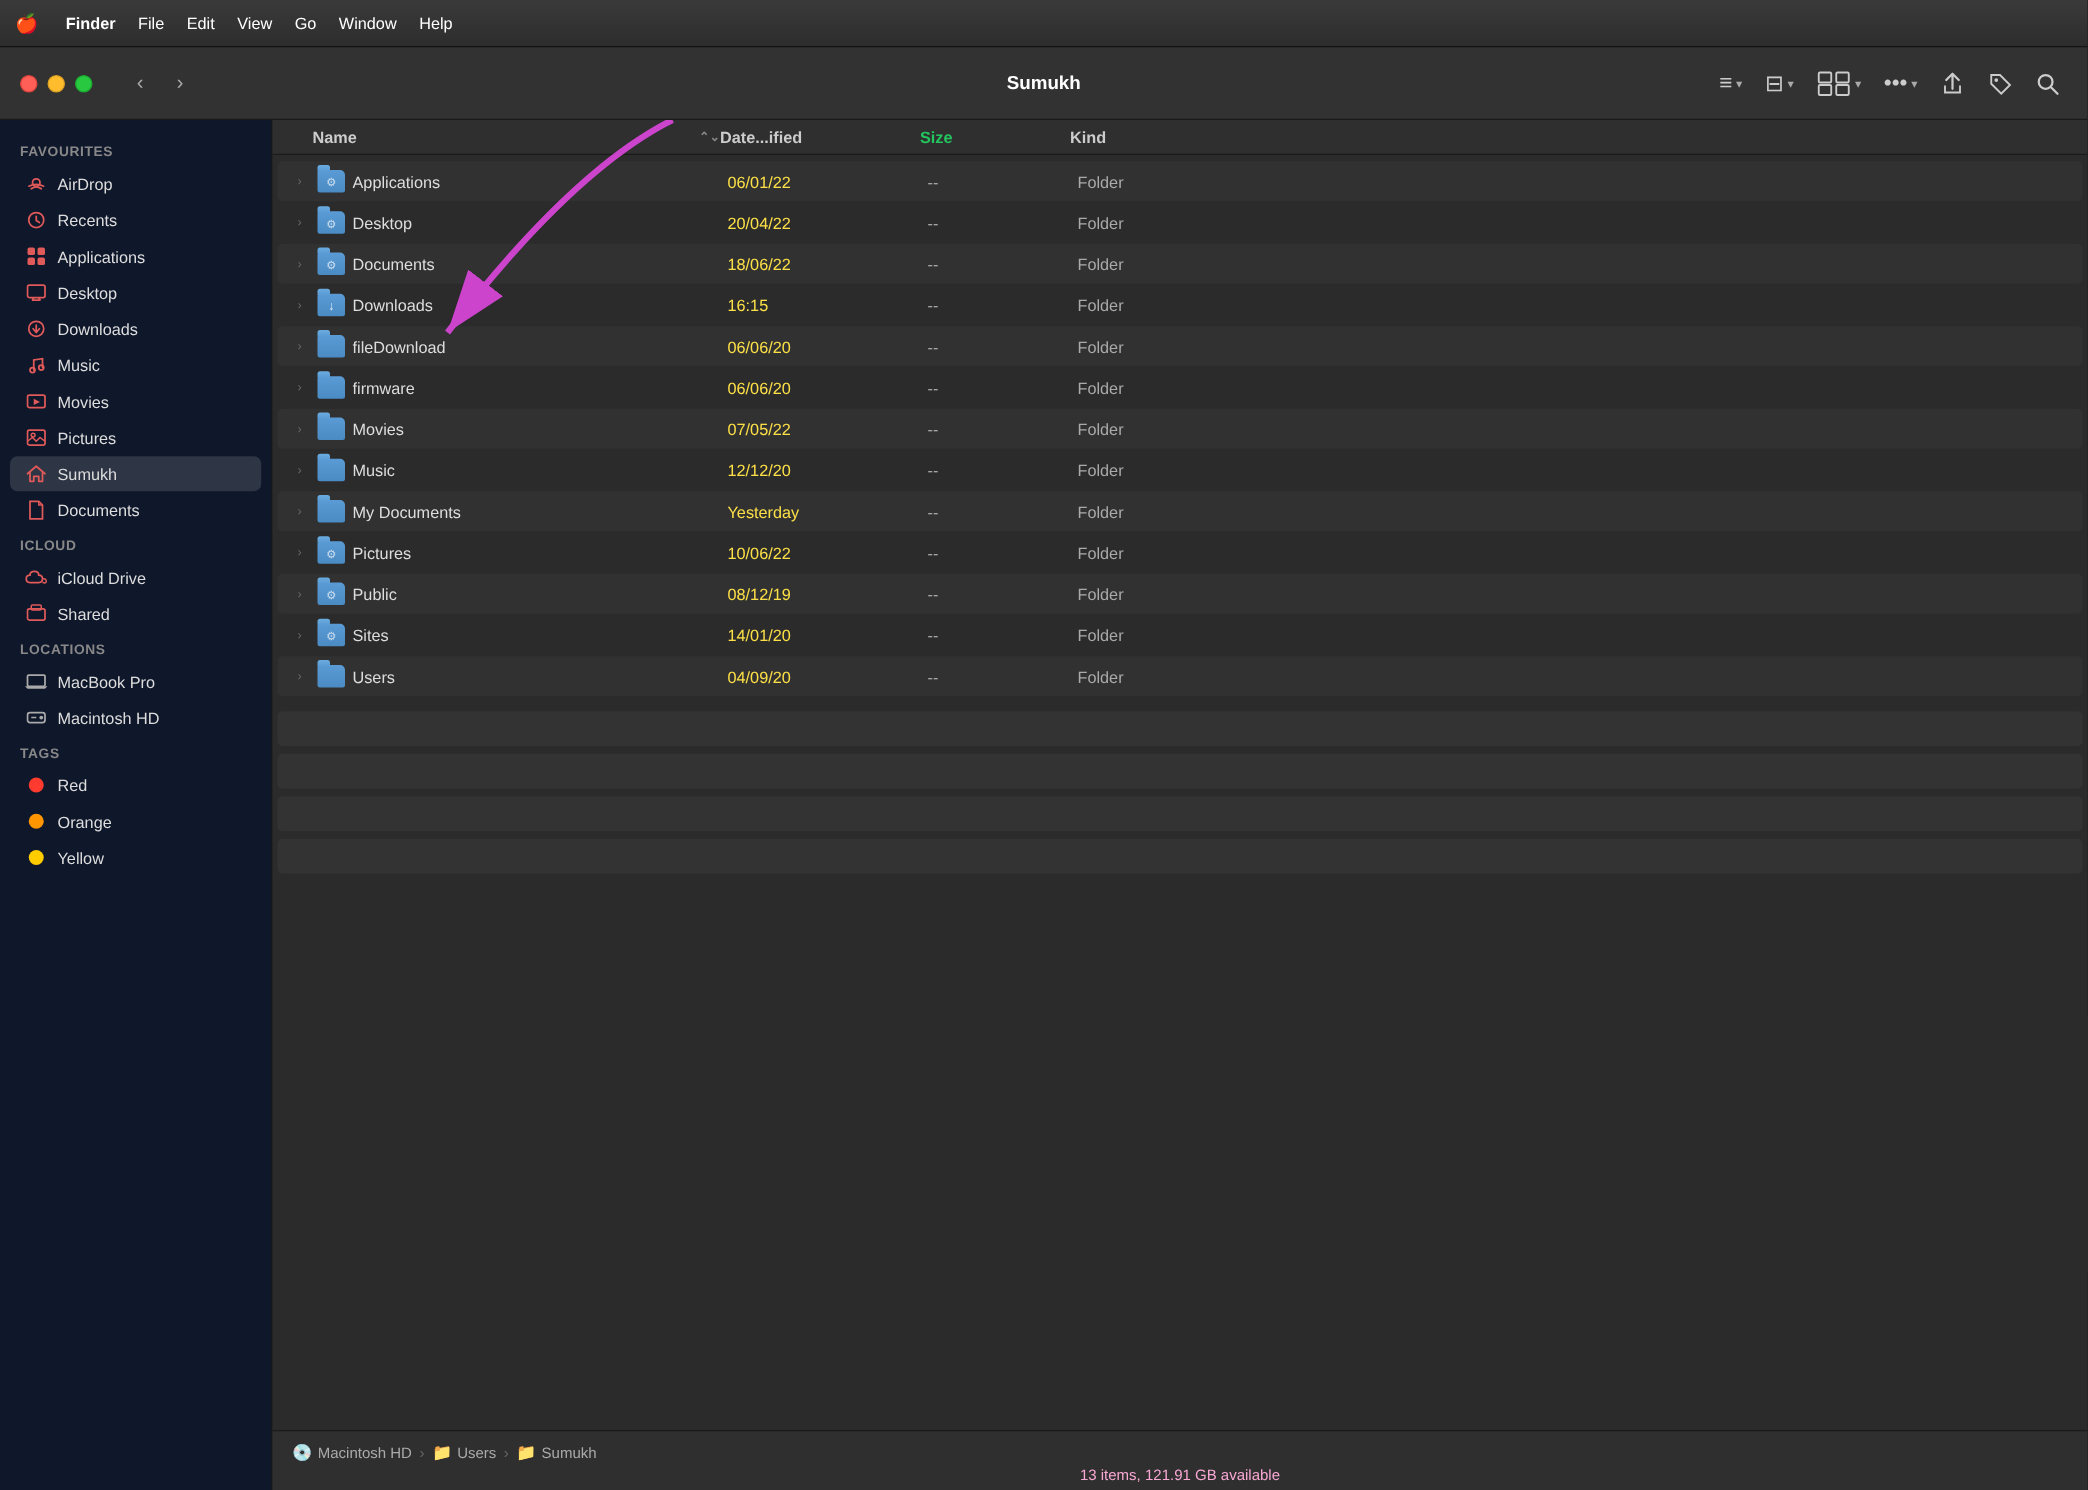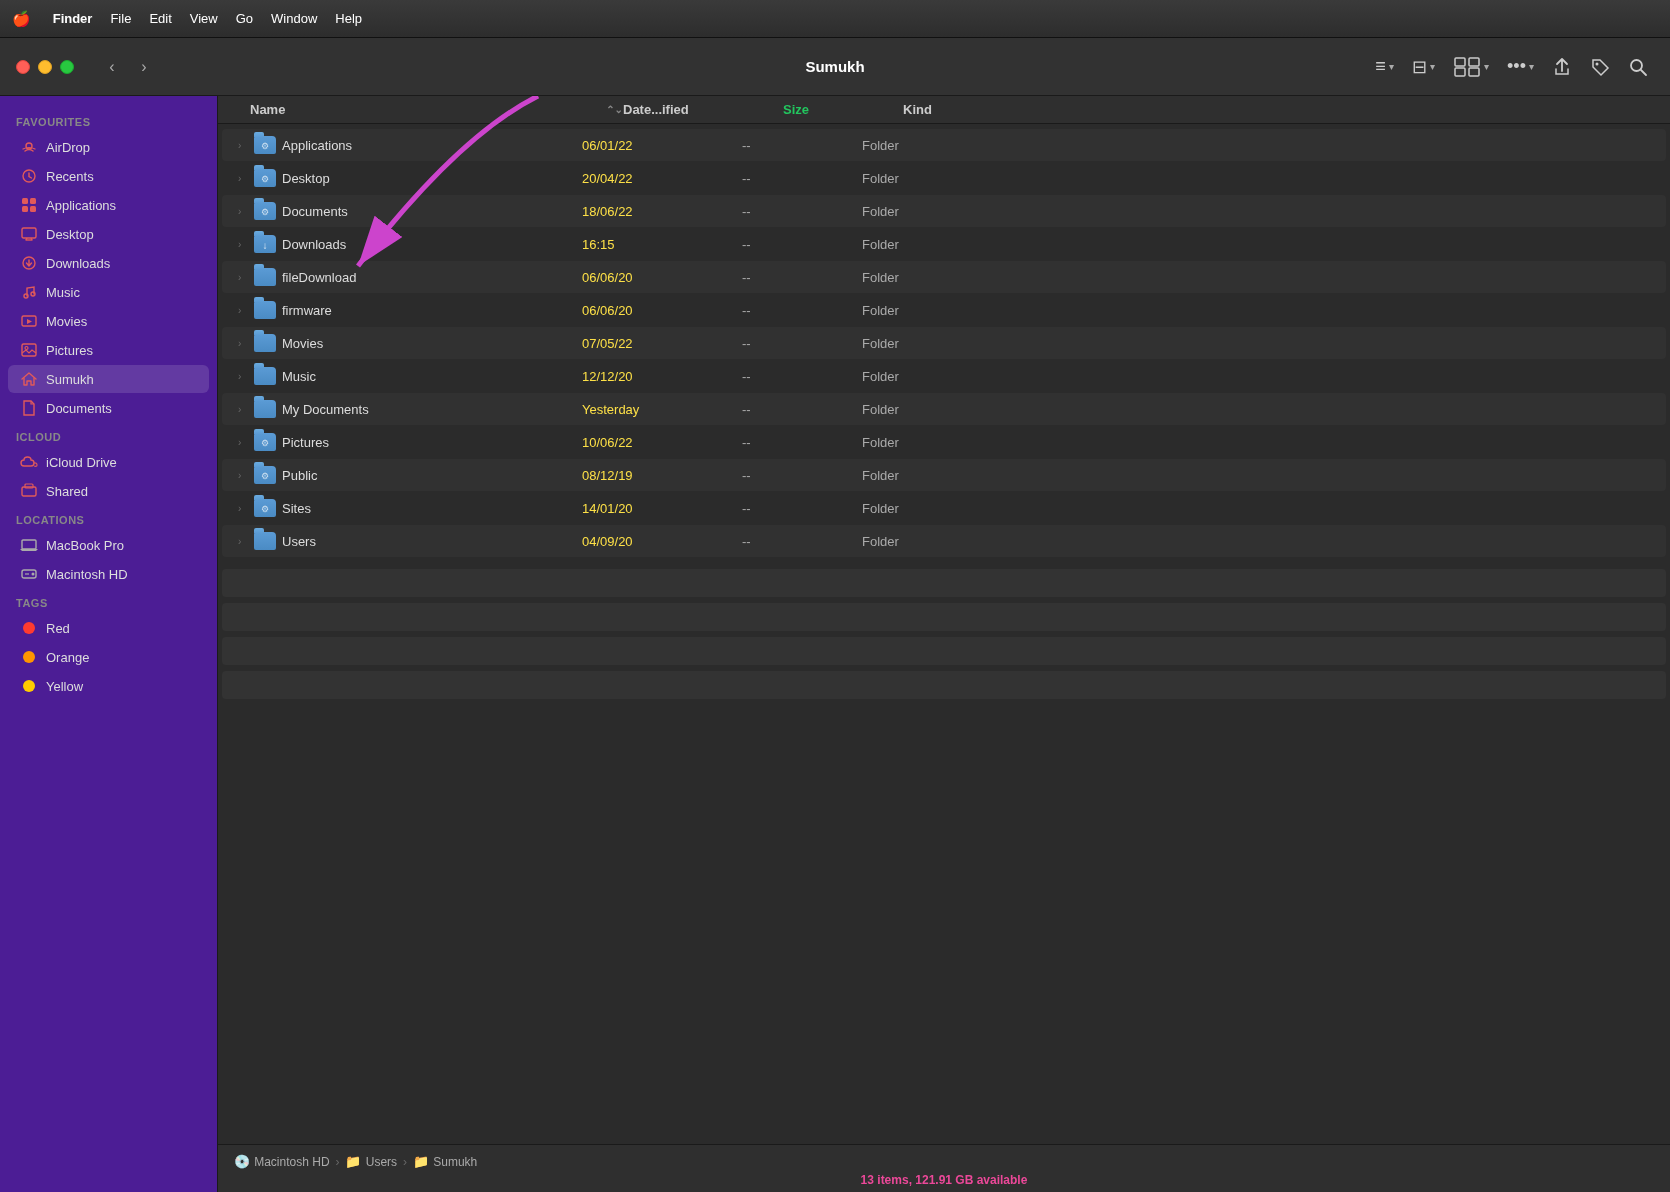--- a/index.html
+++ b/index.html
@@ -125,21 +125,21 @@
     
     .body {
       flex: 1;
       display: flex;
       overflow: hidden;
     }
 
     
     .sidebar {
       width: 218px;
-      background: #4c1d95;
+      background: #0f172a;
       border-right: 1px solid #1a1a1a;
       padding: 12px 0;
       overflow-y: auto;
       flex-shrink: 0;
     }
     .sidebar::-webkit-scrollbar { width: 6px; }
     .sidebar::-webkit-scrollbar-thumb { background: #555; border-radius: 3px; }
 
     .sidebar-section-label {
       color: #888;
@@ -187,21 +187,21 @@
     
     .col-headers {
       display: flex;
       align-items: center;
       padding: 6px 16px;
       border-bottom: 1px solid #1a1a1a;
       background: #2f2f2f;
       flex-shrink: 0;
     }
     .col-name {
-      width: 373px;
+      width: 326px;
       color: #ccc;
       font-size: 13px;
       font-weight: 600;
       display: flex;
       align-items: center;
       gap: 4px;
       justify-content: space-between;
     }
     .col-sort-icon { color: #888; font-size: 10px; }
     .col-date { width: 160px; color: #ccc; font-size: 13px; font-weight: 600; }
@@ -366,24 +366,23 @@
     .breadcrumb-item {
       display: flex;
       align-items: center;
       gap: 4px;
       color: #aaa;
       font-size: 12px;
     }
     .breadcrumb-sep { color: #666; font-size: 12px; }
     .breadcrumb-icon { font-size: 13px; }
     .status-text {
-      color: #ec4899;
+      color: #f9a8d4;
       font-size: 12px;
       text-align: right;
-      font-weight: bold;
     }
   </style>
 </head>
 <body>
 
 <div class="menubar">
   <span class="menubar-apple">🍎</span>
   <span class="menubar-item bold">Finder</span>
   <span class="menubar-item">File</span>
   <span class="menubar-item">Edit</span>

